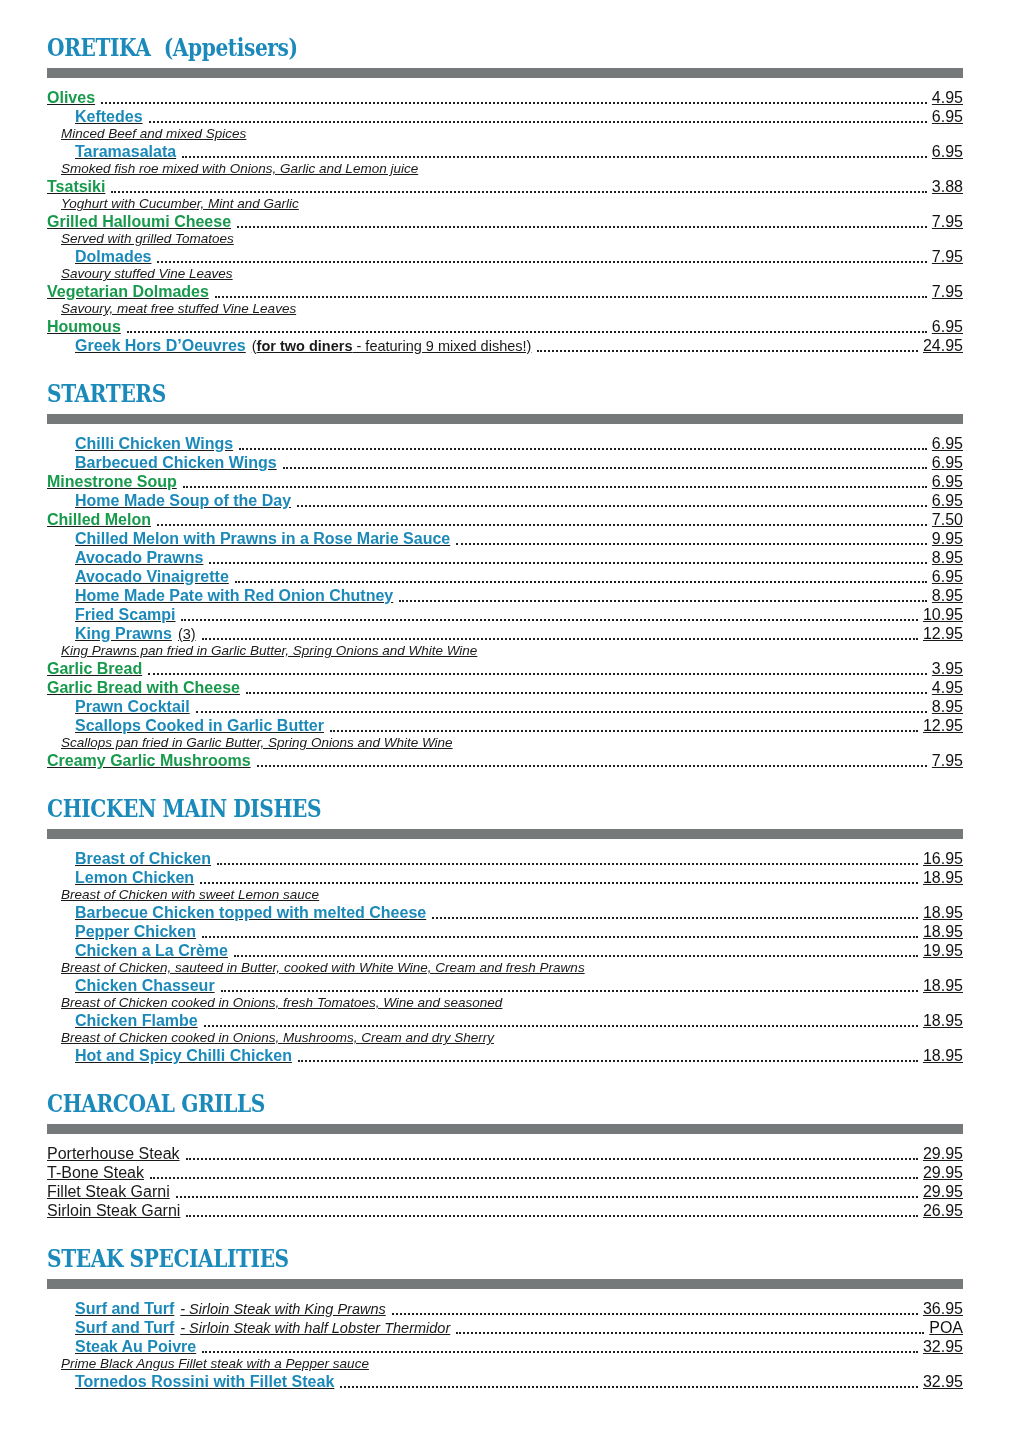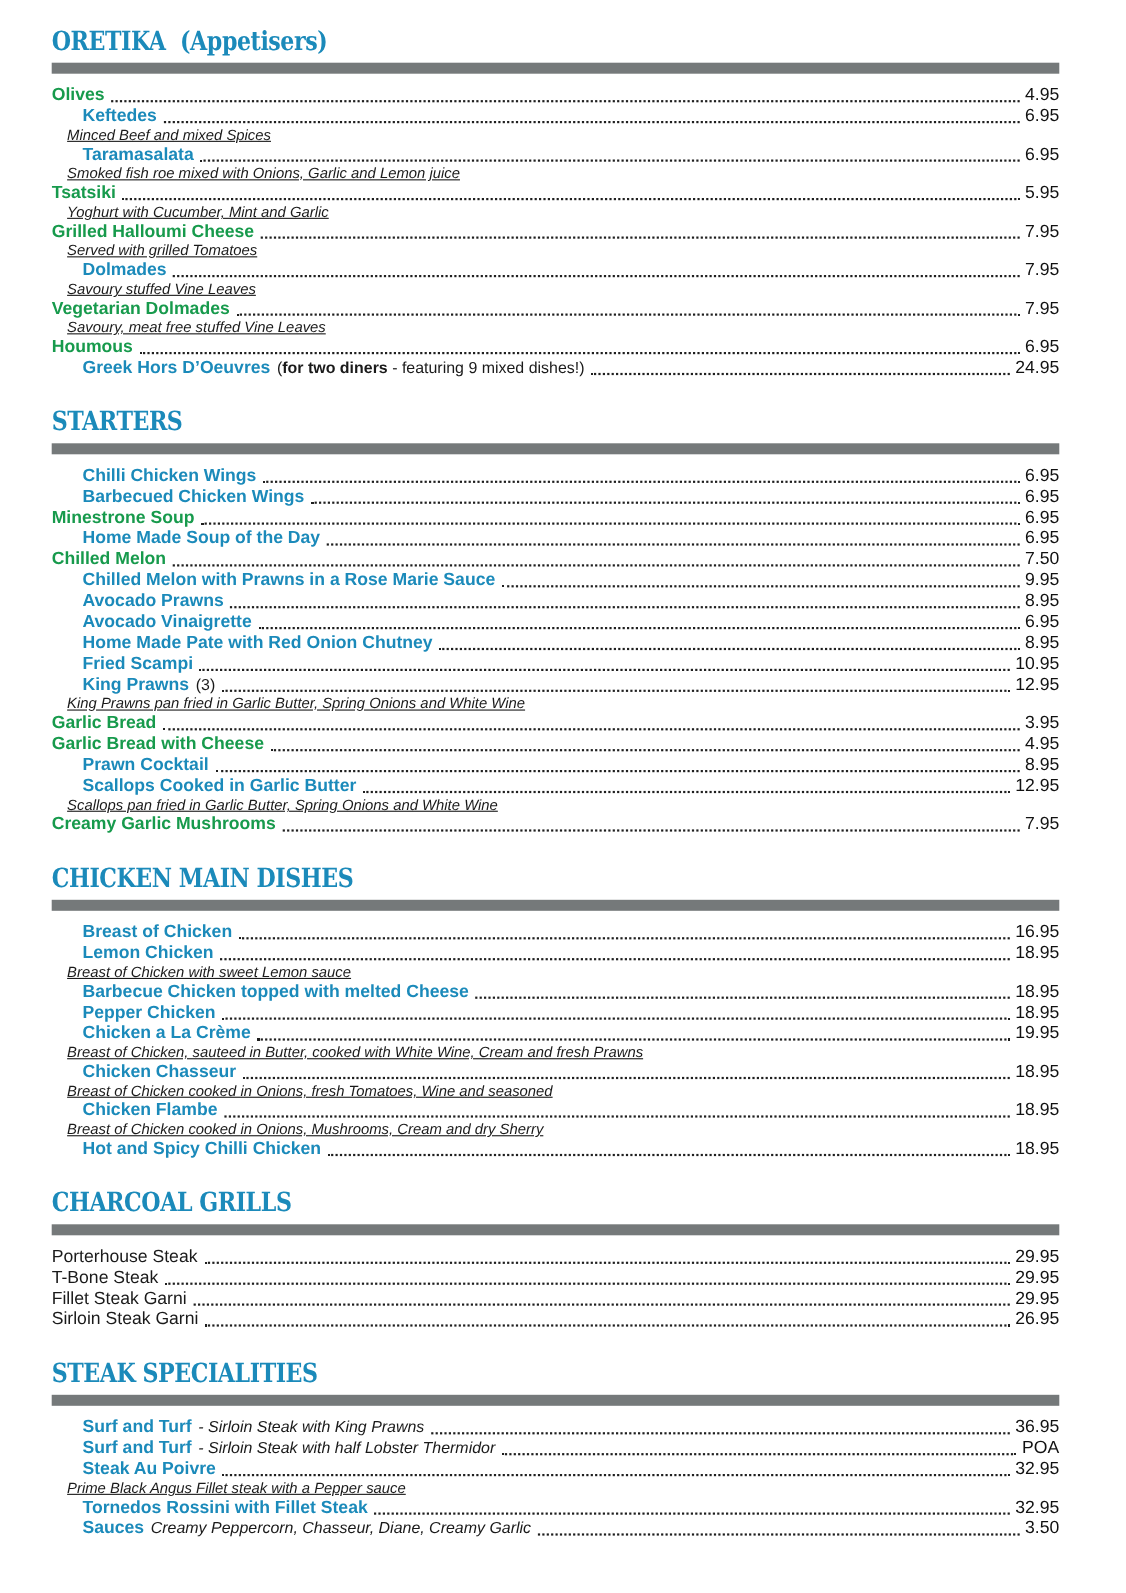--- a/index.html
+++ b/index.html
@@ -10,21 +10,21 @@
   }
   *{box-sizing:border-box;}
   html,body{margin:0;padding:0;}
   body{
     width:1024px;height:1448px;
     background:#ffffff;
     font-family:"Liberation Sans", sans-serif;
     color:var(--ink);
   }
   .page{
-    padding:24px 61px 0 47px;
+    padding:35px 61px 0 47px;
   }
   .menu-section{
     margin-bottom:26px;
   }
   .section-title{
     margin:0 0 7px 0;
     font-family:"DejaVu Serif", serif;
     font-weight:bold;
     font-size:24px;
     line-height:26px;
@@ -39,20 +39,21 @@
     height:10px;
     background:var(--bar);
     margin-bottom:10px;
   }
   .item-line{
     display:flex;
     align-items:baseline;
     font-size:16px;
     line-height:19px;
     height:19px;
+    text-decoration:underline;
   }
   .item-name{
     font-weight:bold;
     white-space:nowrap;
   }
   .item-name.blue{color:var(--blue);margin-left:28px;}
   .item-name.green{color:var(--green);}
   .item-name.black{color:var(--ink);font-weight:400;}
   .suffix{white-space:nowrap;margin-left:6px;font-size:14.5px;color:var(--ink);}
   .suffix .plain{font-style:normal;font-weight:400;}
@@ -94,21 +95,21 @@
           <span class="item-name blue">Keftedes</span>
           <span class="leader"></span>
           <span class="price">6.95</span>
         </div><div class="item-desc">Minced Beef and mixed Spices</div><div class="item-line">
           <span class="item-name blue">Taramasalata</span>
           <span class="leader"></span>
           <span class="price">6.95</span>
         </div><div class="item-desc">Smoked fish roe mixed with Onions, Garlic and Lemon juice</div><div class="item-line">
           <span class="item-name green">Tsatsiki</span>
           <span class="leader"></span>
-          <span class="price">5.95</span>
+          <span class="price">3.88</span>
         </div><div class="item-desc">Yoghurt with Cucumber, Mint and Garlic</div><div class="item-line">
           <span class="item-name green">Grilled Halloumi Cheese</span>
           <span class="leader"></span>
           <span class="price">7.95</span>
         </div><div class="item-desc">Served with grilled Tomatoes</div><div class="item-line">
           <span class="item-name blue">Dolmades</span>
           <span class="leader"></span>
           <span class="price">7.95</span>
         </div><div class="item-desc">Savoury stuffed Vine Leaves</div><div class="item-line">
           <span class="item-name green">Vegetarian Dolmades</span>
@@ -251,20 +252,15 @@
           <span class="leader"></span>
           <span class="price">POA</span>
         </div><div class="item-line">
           <span class="item-name blue">Steak Au Poivre</span>
           <span class="leader"></span>
           <span class="price">32.95</span>
         </div><div class="item-desc">Prime Black Angus Fillet steak with a Pepper sauce</div><div class="item-line">
           <span class="item-name blue">Tornedos Rossini with Fillet Steak</span>
           <span class="leader"></span>
           <span class="price">32.95</span>
-        </div><div class="item-line">
-          <span class="item-name blue">Sauces</span>
-          <span class="suffix"><span class="italic"> Creamy Peppercorn, Chasseur, Diane, Creamy Garlic</span></span>
-          <span class="leader"></span>
-          <span class="price">3.50</span>
         </div></div>
     </div>
 </div>
 
 </body></html>

